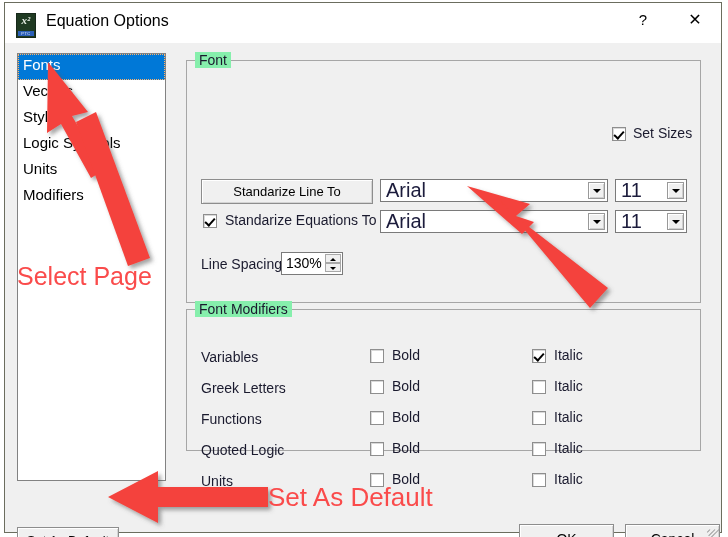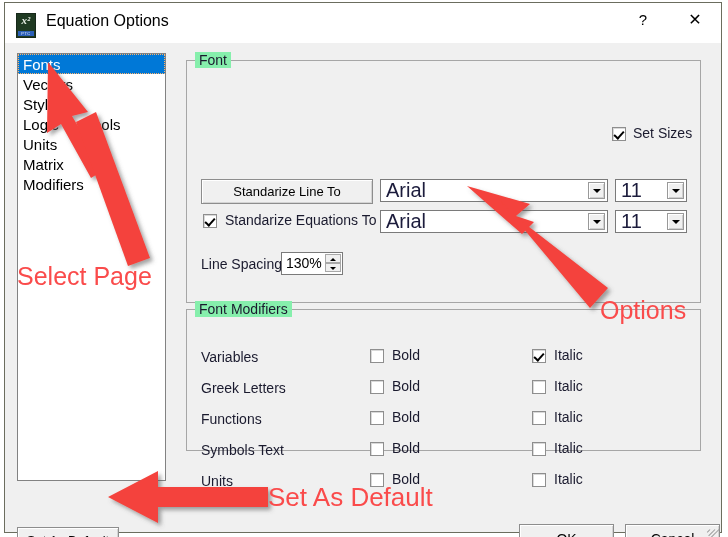--- a/index.html
+++ b/index.html
@@ -113,21 +113,21 @@
     left: 12px;
     top: 10px;
     width: 149px;
     height: 428px;
     background: #ffffff;
     border: 1px solid #828282;
     box-sizing: border-box;
     overflow: hidden;
   }
   .list-item {
-    height: 20px;
+    height: 26px;
     line-height: 22px;
     padding-left: 5px;
     font-size: 15px;
     color: #000000;
     white-space: nowrap;
     box-sizing: border-box;
   }
   .list-item.selected {
     background: #0078d7;
     color: #ffffff;
@@ -325,21 +325,20 @@
   </div>
 
   <div id="client">
 
     <div id="page-list">
       <div class="list-item selected">Fonts</div>
       <div class="list-item">Vectors</div>
       <div class="list-item">Styles</div>
       <div class="list-item">Logic Symbols</div>
       <div class="list-item">Units</div>
-      <div class="list-item">Matrix</div>
       <div class="list-item">Modifiers</div>
     </div>
 
     <div class="group" id="group-font">
       <div class="group-title">Font</div>
 
       <div class="cbx checked" style="left:425px; top:66px;"></div>
       <div class="lbl" style="left:446px; top:64px;">Set Sizes</div>
 
       <button class="btn" style="left:14px; top:118px; width:172px; height:25px;">Standarize Line To</button>
@@ -387,21 +386,21 @@
       <div class="lbl" style="left:205px; top:68px;">Bold</div>
       <div class="cbx" style="left:345px; top:70px;"></div>
       <div class="lbl" style="left:367px; top:68px;">Italic</div>
 
       <div class="lbl" style="left:14px; top:101px;">Functions</div>
       <div class="cbx" style="left:183px; top:101px;"></div>
       <div class="lbl" style="left:205px; top:99px;">Bold</div>
       <div class="cbx" style="left:345px; top:101px;"></div>
       <div class="lbl" style="left:367px; top:99px;">Italic</div>
 
-      <div class="lbl" style="left:14px; top:132px;">Symbols Text</div>
+      <div class="lbl" style="left:14px; top:132px;">Quoted Logic</div>
       <div class="cbx" style="left:183px; top:132px;"></div>
       <div class="lbl" style="left:205px; top:130px;">Bold</div>
       <div class="cbx" style="left:345px; top:132px;"></div>
       <div class="lbl" style="left:367px; top:130px;">Italic</div>
 
       <div class="lbl" style="left:14px; top:163px;">Units</div>
       <div class="cbx" style="left:183px; top:163px;"></div>
       <div class="lbl" style="left:205px; top:161px;">Bold</div>
       <div class="cbx" style="left:345px; top:163px;"></div>
       <div class="lbl" style="left:367px; top:161px;">Italic</div>
@@ -436,15 +435,14 @@
     <polygon fill="#f4433c" points="497,197 515,216 608,288 590,308"></polygon>
   </g>
 
   <g filter="url(#sh)">
     <polygon fill="#f4433c" points="108,497 158,471 158,487 268,487 268,507 158,507 158,523"></polygon>
   </g>
 </svg>
 
 <div class="annot" id="annot-select-page">Select Page</div>
 <div class="annot" id="annot-modify">
-  <div>Options</div>
 </div>
 <div class="annot" id="annot-set-default">Set As Default</div>
 
 </body></html>

